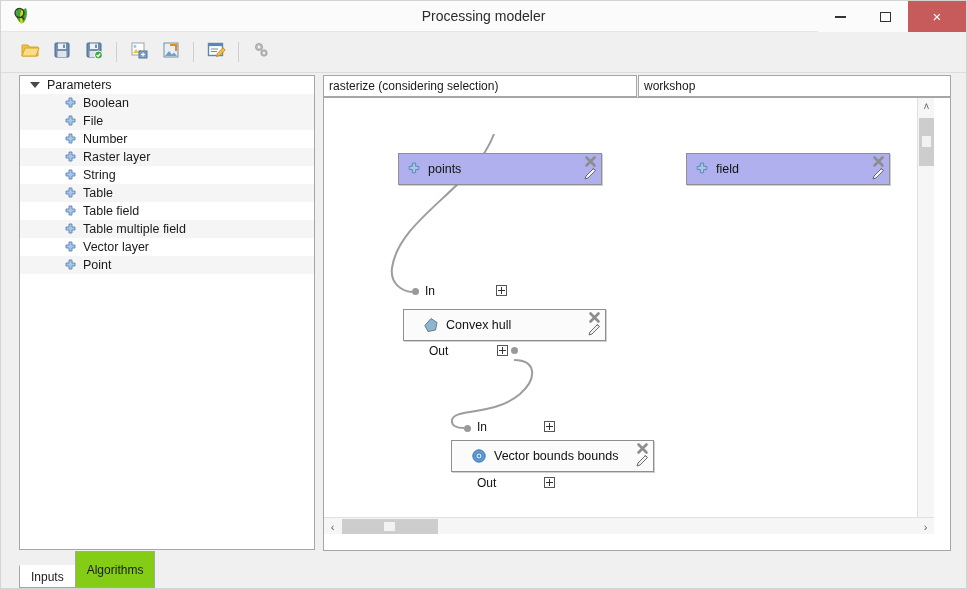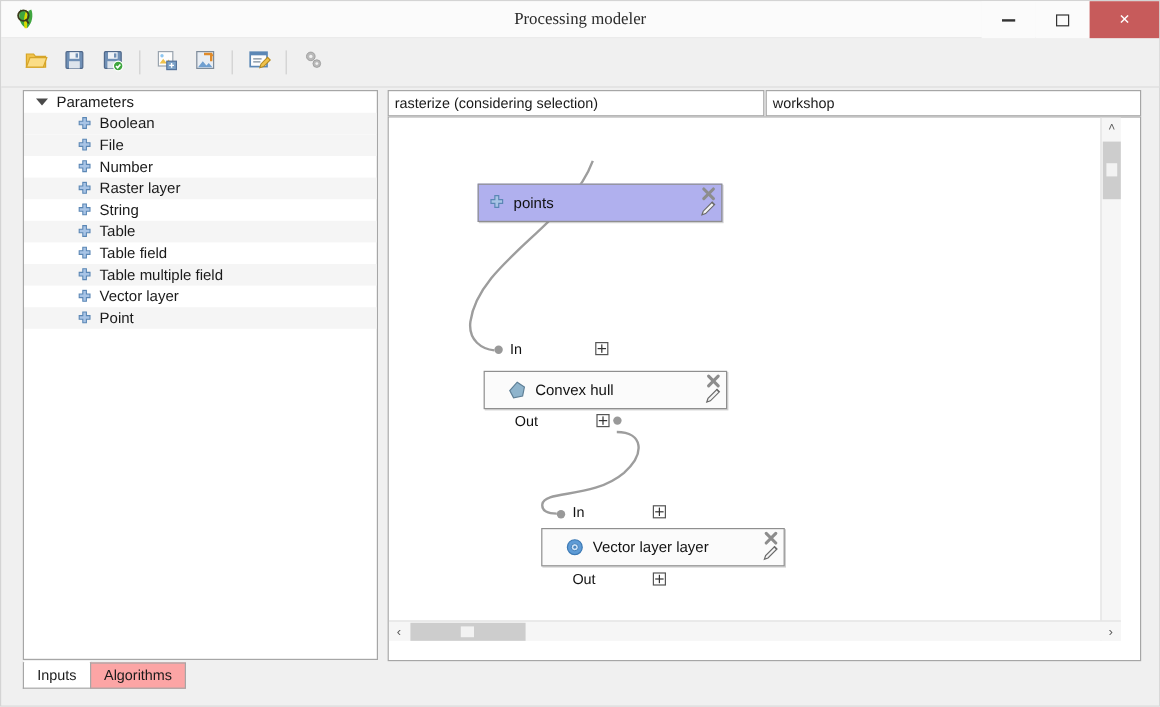--- a/index.html
+++ b/index.html
@@ -30,21 +30,20 @@
     position: absolute; left: 10px; top: 4px;
     width: 22px; height: 22px;
   }
   .title-text {
     position: absolute; left: 0; top: 0;
     width: 100%; height: 31px;
     line-height: 31px;
     text-align: center;
     font-size: 14px;
     color: #2b2b2b;
-    font-family: Liberation Serif, serif;
   }
   .win-btns {
     position: absolute; right: 0; top: 0;
     height: 31px; display: flex;
   }
   .win-btn {
     width: 45px; height: 31px;
     display: flex; align-items: center; justify-content: center;
     background: #fbfbfb;
   }
@@ -98,25 +97,25 @@
   }
   .child-indent { width: 36px; flex: 0 0 36px; }
   .plus-ico { margin-right: 6px; display: flex; }
 
   
   .tabs {
     position: absolute; left: 18px; top: 550px;
     display: flex; align-items: flex-end;
   }
   .tab {
-    height: 22px; padding: 0 11px;
+    height: 37px; padding: 0 11px;
     font-size: 12px; color: #1a1a1a;
     display: flex; align-items: center;
     border: 1px solid #a6a6a6;
-    background: #fca5a5;
+    background: #84cc16;
     margin-right: -1px;
   }
   .tab.active {
     background: #ffffff;
     border-top: 1px solid #ffffff;
     height: 23px;
   }
 
   
   .name-field {
@@ -507,20 +506,39 @@
             </svg>
         </span>
         <span class="node-pencil">
           <svg width="15" height="15" viewBox="0 0 15 15">
               <path d="M2 13 l1 -3 l7.5 -7.5 l2 2 l-7.5 7.5 z" fill="#f3f3f3" stroke="#6b6b6b" stroke-width="1"></path>
               <path d="M10 2.5 l2 2" stroke="#6b6b6b" stroke-width="1"></path>
             </svg>
         </span>
       </div>
 
+      <div class="node param" style="left:352px; top:55px; width:204px;">
+        <span class="node-ico">
+          <svg width="14" height="14" viewBox="0 0 13 13">
+              <path d="M5 1h3v3h3v3H8v3H5V7H2V4h3z" fill="#a8c4e6" stroke="#5b87b5" stroke-width="0.9"></path>
+            </svg>
+        </span>
+        <span class="node-label">field</span>
+        <span class="node-x">
+          <svg width="13" height="13" viewBox="0 0 13 13">
+              <path d="M2.5 2.5 L10.5 10.5 M10.5 2.5 L2.5 10.5" stroke="#8d8d8d" stroke-width="2.6" stroke-linecap="round"></path>
+            </svg>
+        </span>
+        <span class="node-pencil">
+          <svg width="15" height="15" viewBox="0 0 15 15">
+              <path d="M2 13 l1 -3 l7.5 -7.5 l2 2 l-7.5 7.5 z" fill="#f3f3f3" stroke="#6b6b6b" stroke-width="1"></path>
+              <path d="M10 2.5 l2 2" stroke="#6b6b6b" stroke-width="1"></path>
+            </svg>
+        </span>
+      </div>
 
       <span class="port-dot" style="left:88px; top:190px;"></span>
       <span class="port-label" style="left:101px; top:186px;">In</span>
       <span class="port-box" style="left:172px; top:187px;"></span>
 
       <div class="node algo" style="left:79px; top:211px; width:203px;">
         <span class="node-ico">
           <svg width="16" height="16" viewBox="0 0 16 16">
               <path d="M8 1.5 L14 5.5 L12.5 13 L5 14.5 L1.8 8.5 Z" fill="#8fb4cc" stroke="#5e7f96" stroke-width="1"></path>
             </svg>
@@ -548,21 +566,21 @@
       <span class="port-box" style="left:220px; top:323px;"></span>
 
       <div class="node algo" style="left:127px; top:342px; width:203px;">
         <span class="node-ico">
           <svg width="16" height="16" viewBox="0 0 16 16">
             <circle cx="8" cy="8" r="6.2" fill="#5e9bd6" stroke="#3d7ab5" stroke-width="1"></circle>
             <circle cx="8" cy="8" r="3" fill="#cfe3f7" stroke="#3d7ab5" stroke-width="0.8"></circle>
             <circle cx="8" cy="8" r="1.2" fill="#4a86bf"></circle>
           </svg>
         </span>
-        <span class="node-label">Vector layer layer</span>
+        <span class="node-label">Vector bounds bounds</span>
         <span class="node-x">
           <svg width="13" height="13" viewBox="0 0 13 13">
               <path d="M2.5 2.5 L10.5 10.5 M10.5 2.5 L2.5 10.5" stroke="#8d8d8d" stroke-width="2.6" stroke-linecap="round"></path>
             </svg>
         </span>
         <span class="node-pencil">
           <svg width="15" height="15" viewBox="0 0 15 15">
               <path d="M2 13 l1 -3 l7.5 -7.5 l2 2 l-7.5 7.5 z" fill="#f3f3f3" stroke="#6b6b6b" stroke-width="1"></path>
               <path d="M10 2.5 l2 2" stroke="#6b6b6b" stroke-width="1"></path>
             </svg>

